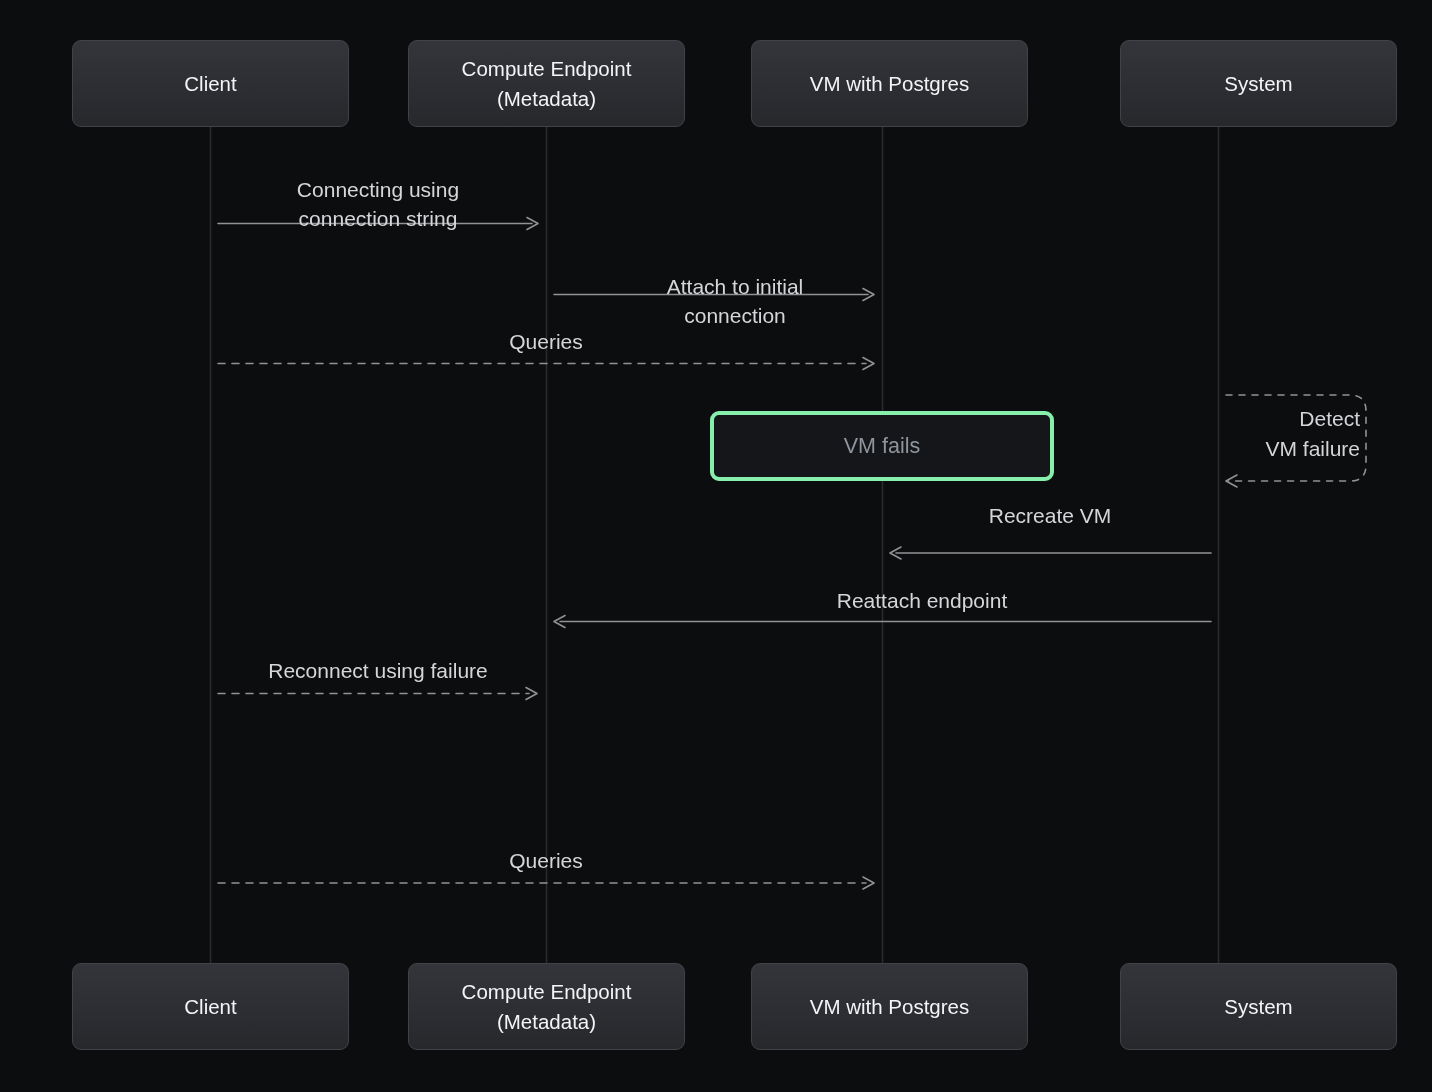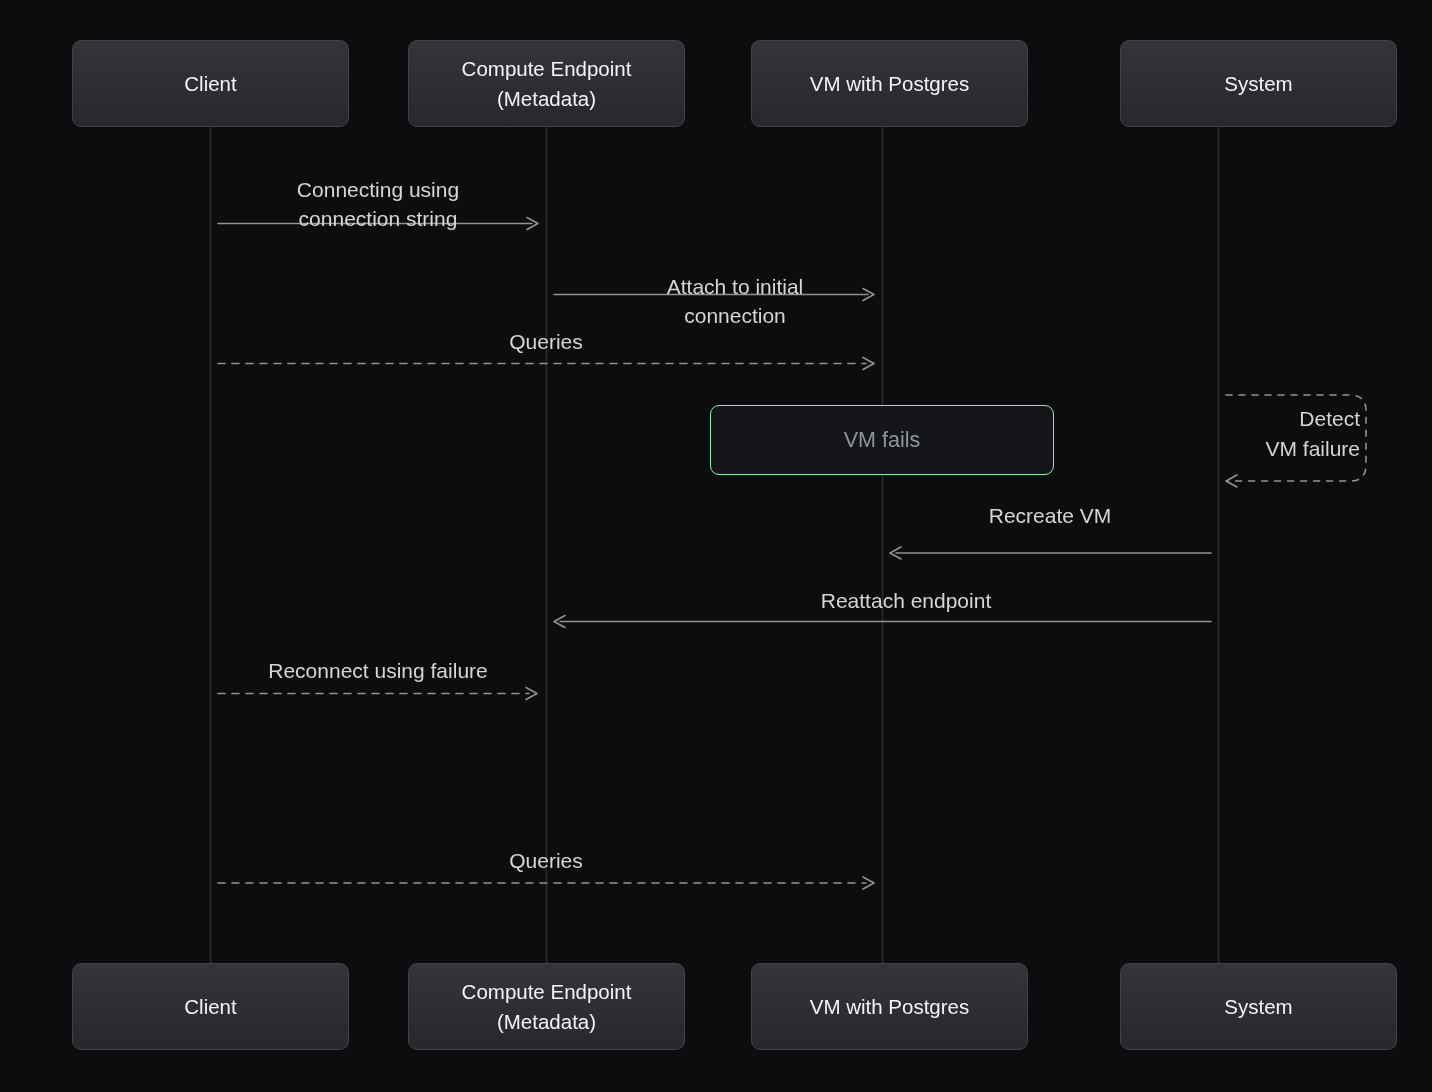--- a/index.html
+++ b/index.html
@@ -52,28 +52,29 @@
     color: #d5d6d9;
     font-size: 21px;
     line-height: 1.38;
     text-align: center;
     white-space: pre-line;
   }
   .note {
     position: absolute;
     box-sizing: border-box;
     background: #141619;
-    border: 1px solid #86efac;
+    border: 4px solid #86efac;
     border-radius: 9px;
     color: #8f959d;
     font-size: 21.5px;
     display: flex;
     align-items: center;
     justify-content: center;
     text-align: center;
+    margin-top: 6px;
   }
   .note.vm-fails   { left: 710px; top: 405px; width: 344px; height: 70px; }
   .note.normal-op  { left: 710px; top: 734px; width: 344px; height: 69px; }
 
   .self-msg-label {
     position: absolute;
     left: 1230px;
     top: 404px;
     width: 130px;
     color: #d2d4d7;
@@ -134,21 +135,21 @@
   <div class="actor row-bottom col-1">Compute Endpoint (Metadata)</div>
   <div class="actor row-bottom col-2">VM with Postgres</div>
   <div class="actor row-bottom col-3">System</div>
 
   <div class="msg-label" style="left:168px; top:152px;margin-top:24px;">Connecting using
 connection string</div>
   <div class="msg-label" style="left:525px; top:229px;margin-top:44px;">Attach to initial
 connection</div>
   <div class="msg-label" style="left:336px; top:328px;">Queries</div>
   <div class="msg-label" style="left:840px; top:502px;">Recreate VM</div>
-  <div class="msg-label" style="left:696px; top:587px;text-align:center;">Reattach endpoint</div>
+  <div class="msg-label" style="left:712px; top:587px;text-align:center;">Reattach endpoint</div>
   <div class="msg-label" style="left:168px; top:657px;">Reconnect using failure</div>
   <div class="msg-label" style="left:336px; top:847px;">Queries</div>
 
   <div class="note vm-fails">VM fails</div>
 
   <div class="self-msg-label">Detect
 VM failure</div>
 
 </div>
 

